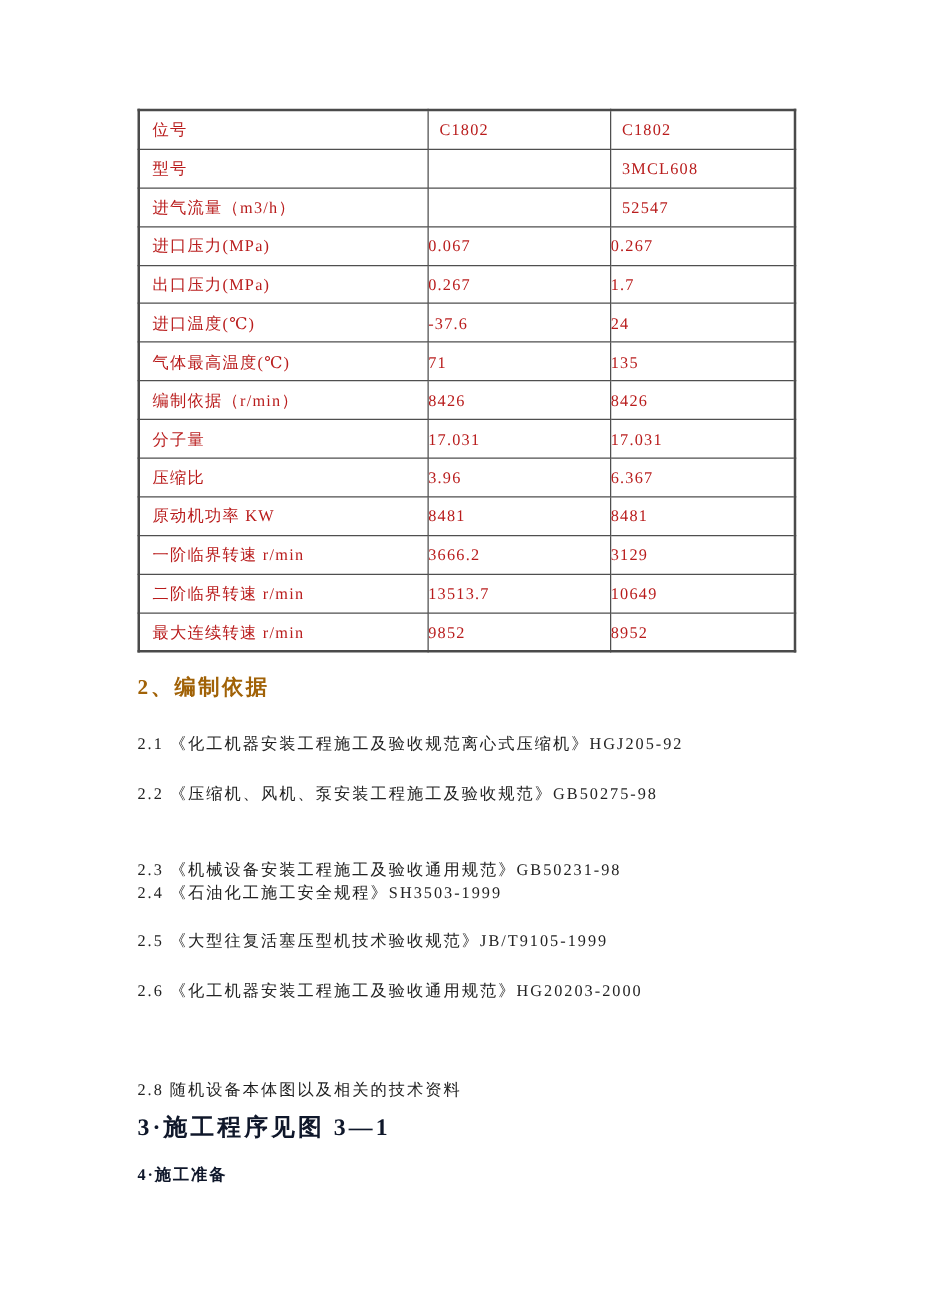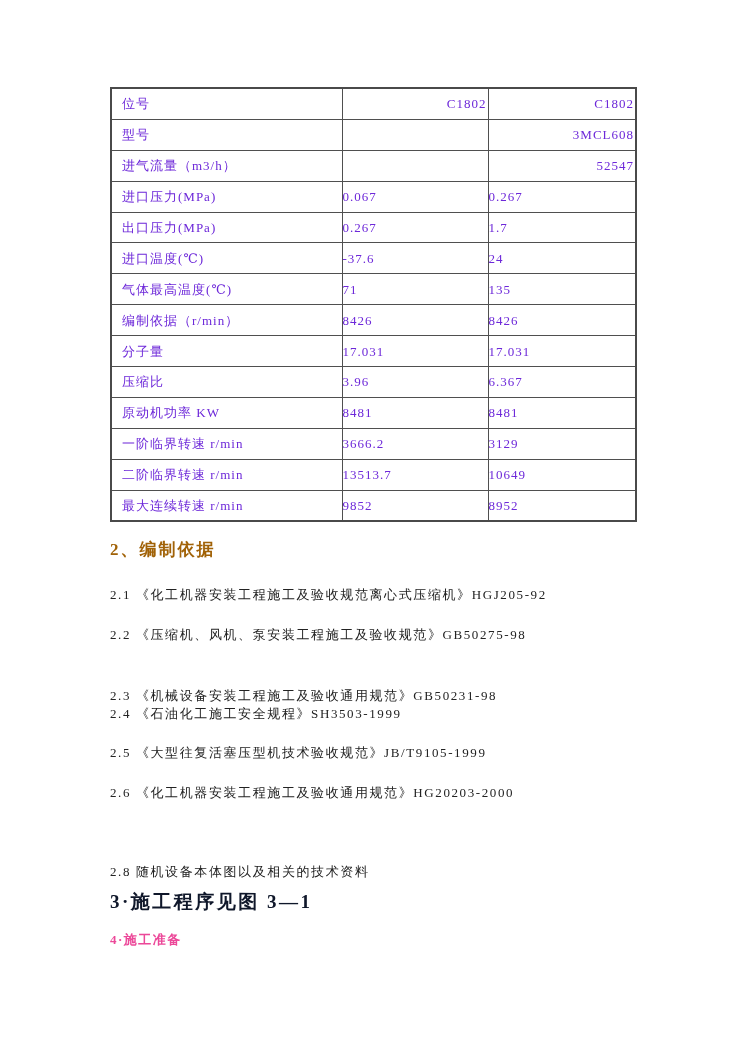--- a/index.html
+++ b/index.html
@@ -22,35 +22,35 @@
     table-layout: fixed;
     width: 525px;
     border: 2px solid #4a4a4a;
   }
   table.spec-table td {
     border: 1px solid #4f4f4f;
     height: 27.9px;
     font-size: 13px;
     line-height: 1;
     letter-spacing: 1px;
-    color: #6d28d9;
+    color: #b91c1c;
     overflow: hidden;
     white-space: nowrap;
     margin-top: 24px;
   }
   td.lbl {
     text-align: left;
     padding-left: 10px;
   }
   td.val {
     text-align: left;
     padding-left: 0;
   }
   td.val.al {
-    text-align: right;
+    text-align: left;
     padding-left: 9px;
   }
   .h2-title {
     position: absolute;
     left: 110px;
     top: 538px;
     font-size: 17px;
     font-weight: bold;
     letter-spacing: 2px;
     color: #a16207;
@@ -74,21 +74,21 @@
     color: #0f172a;
     white-space: nowrap;
   }
   .h4-title {
     position: absolute;
     left: 110px;
     top: 931px;
     font-size: 13px;
     font-weight: bold;
     letter-spacing: 1.5px;
-    color: #ec4899;
+    color: #0f172a;
     white-space: nowrap;
   }
 </style>
 </head>
 <body>
 
 <div class="page">
 
   <div class="spec-table-wrap">
     <table class="spec-table">

